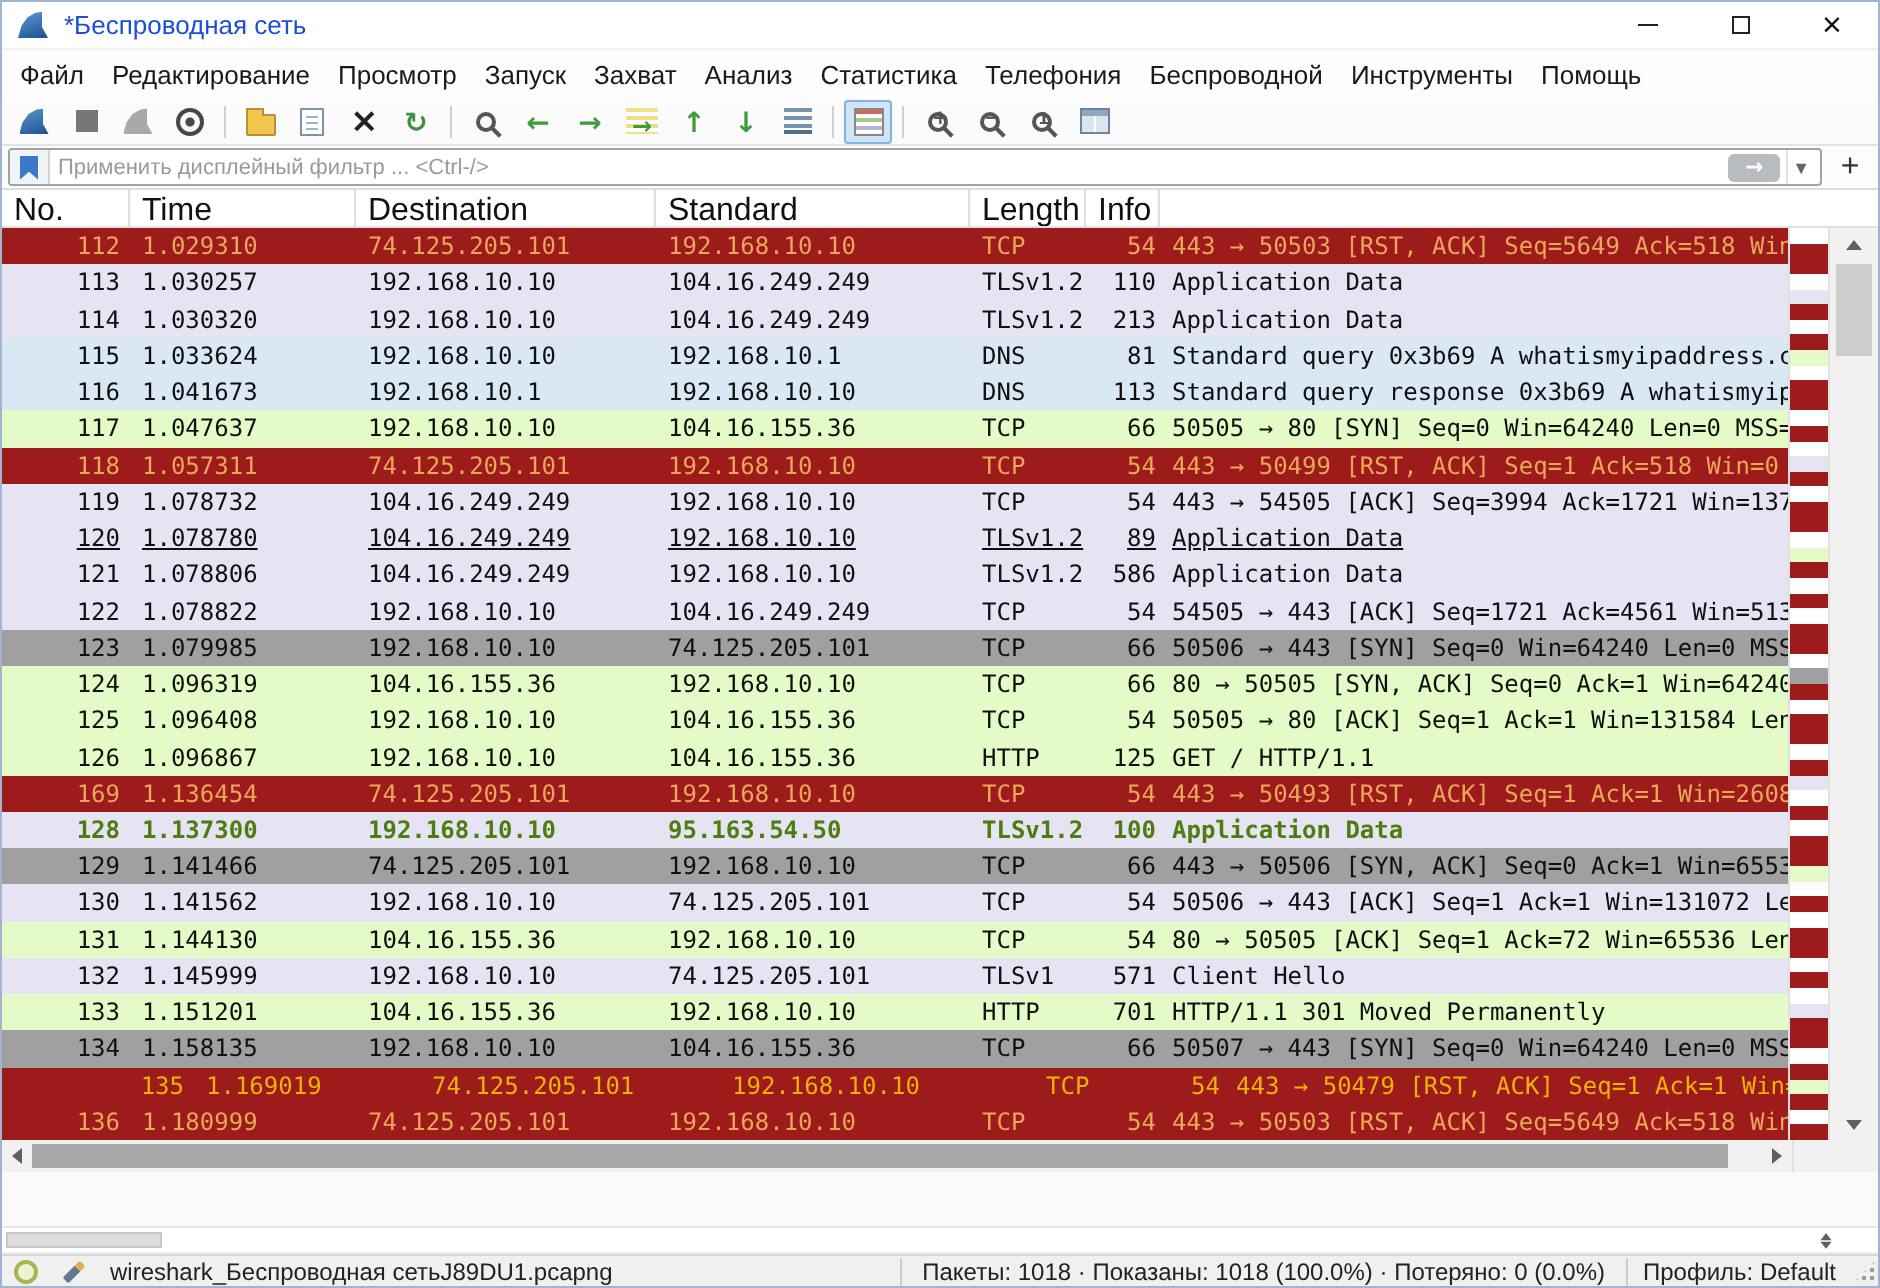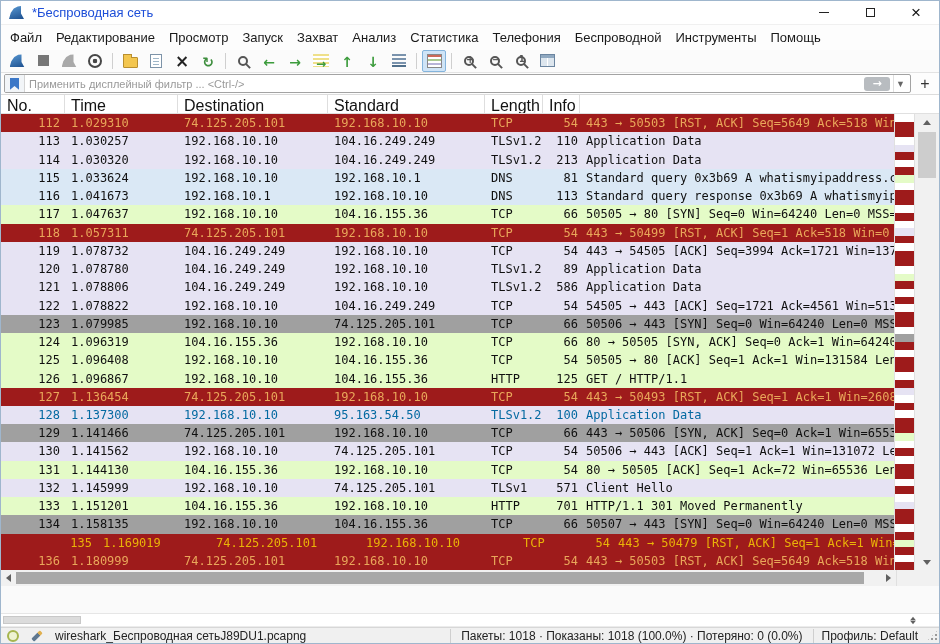--- a/index.html
+++ b/index.html
@@ -297,21 +297,21 @@
         </div>
         <div class="prow grid-cols" style="background: rgb(230, 227, 243); color: rgb(16, 16, 16);">
           <span class="cell c1">119</span>
           <span class="cell c2">1.078732</span>
           <span class="cell c3">104.16.249.249</span>
           <span class="cell c4">192.168.10.10</span>
           <span class="cell c5">TCP</span>
           <span class="cell c6">54</span>
           <span class="cell c7">443 → 54505 [ACK] Seq=3994 Ack=1721 Win=137216 Len=0</span>
         </div>
-        <div class="prow grid-cols" style="background: rgb(230, 227, 243); color: rgb(16, 16, 16);">
+        <div class="prow grid-cols" style="background: rgb(230, 227, 243); color: rgb(16, 16, 16); text-decoration: underline;">
           <span class="cell c1">120</span>
           <span class="cell c2">1.078780</span>
           <span class="cell c3">104.16.249.249</span>
           <span class="cell c4">192.168.10.10</span>
           <span class="cell c5">TLSv1.2</span>
           <span class="cell c6">89</span>
           <span class="cell c7">Application Data</span>
         </div>
         <div class="prow grid-cols" style="background: rgb(230, 227, 243); color: rgb(16, 16, 16);">
           <span class="cell c1">121</span>
@@ -361,29 +361,29 @@
         <div class="prow grid-cols" style="background: rgb(228, 251, 199); color: rgb(16, 16, 16);">
           <span class="cell c1">126</span>
           <span class="cell c2">1.096867</span>
           <span class="cell c3">192.168.10.10</span>
           <span class="cell c4">104.16.155.36</span>
           <span class="cell c5">HTTP</span>
           <span class="cell c6">125</span>
           <span class="cell c7">GET / HTTP/1.1 </span>
         </div>
         <div class="prow grid-cols" style="background: rgb(158, 27, 27); color: rgb(233, 167, 90);">
-          <span class="cell c1">127</span>
+          <span class="cell c1">169</span>
           <span class="cell c2">1.136454</span>
           <span class="cell c3">74.125.205.101</span>
           <span class="cell c4">192.168.10.10</span>
           <span class="cell c5">TCP</span>
           <span class="cell c6">54</span>
           <span class="cell c7">443 → 50493 [RST, ACK] Seq=1 Ack=1 Win=26080 Len=0</span>
         </div>
-        <div class="prow grid-cols" style="background: rgb(230, 227, 243); color: #0369a1;">
+        <div class="prow grid-cols" style="background: rgb(230, 227, 243); color: #4d7c0f; font-weight: bold;">
           <span class="cell c1">128</span>
           <span class="cell c2">1.137300</span>
           <span class="cell c3">192.168.10.10</span>
           <span class="cell c4">95.163.54.50</span>
           <span class="cell c5">TLSv1.2</span>
           <span class="cell c6">100</span>
           <span class="cell c7">Application Data</span>
         </div>
         <div class="prow grid-cols" style="background: rgb(160, 160, 160); color: rgb(16, 16, 16);">
           <span class="cell c1">129</span>

